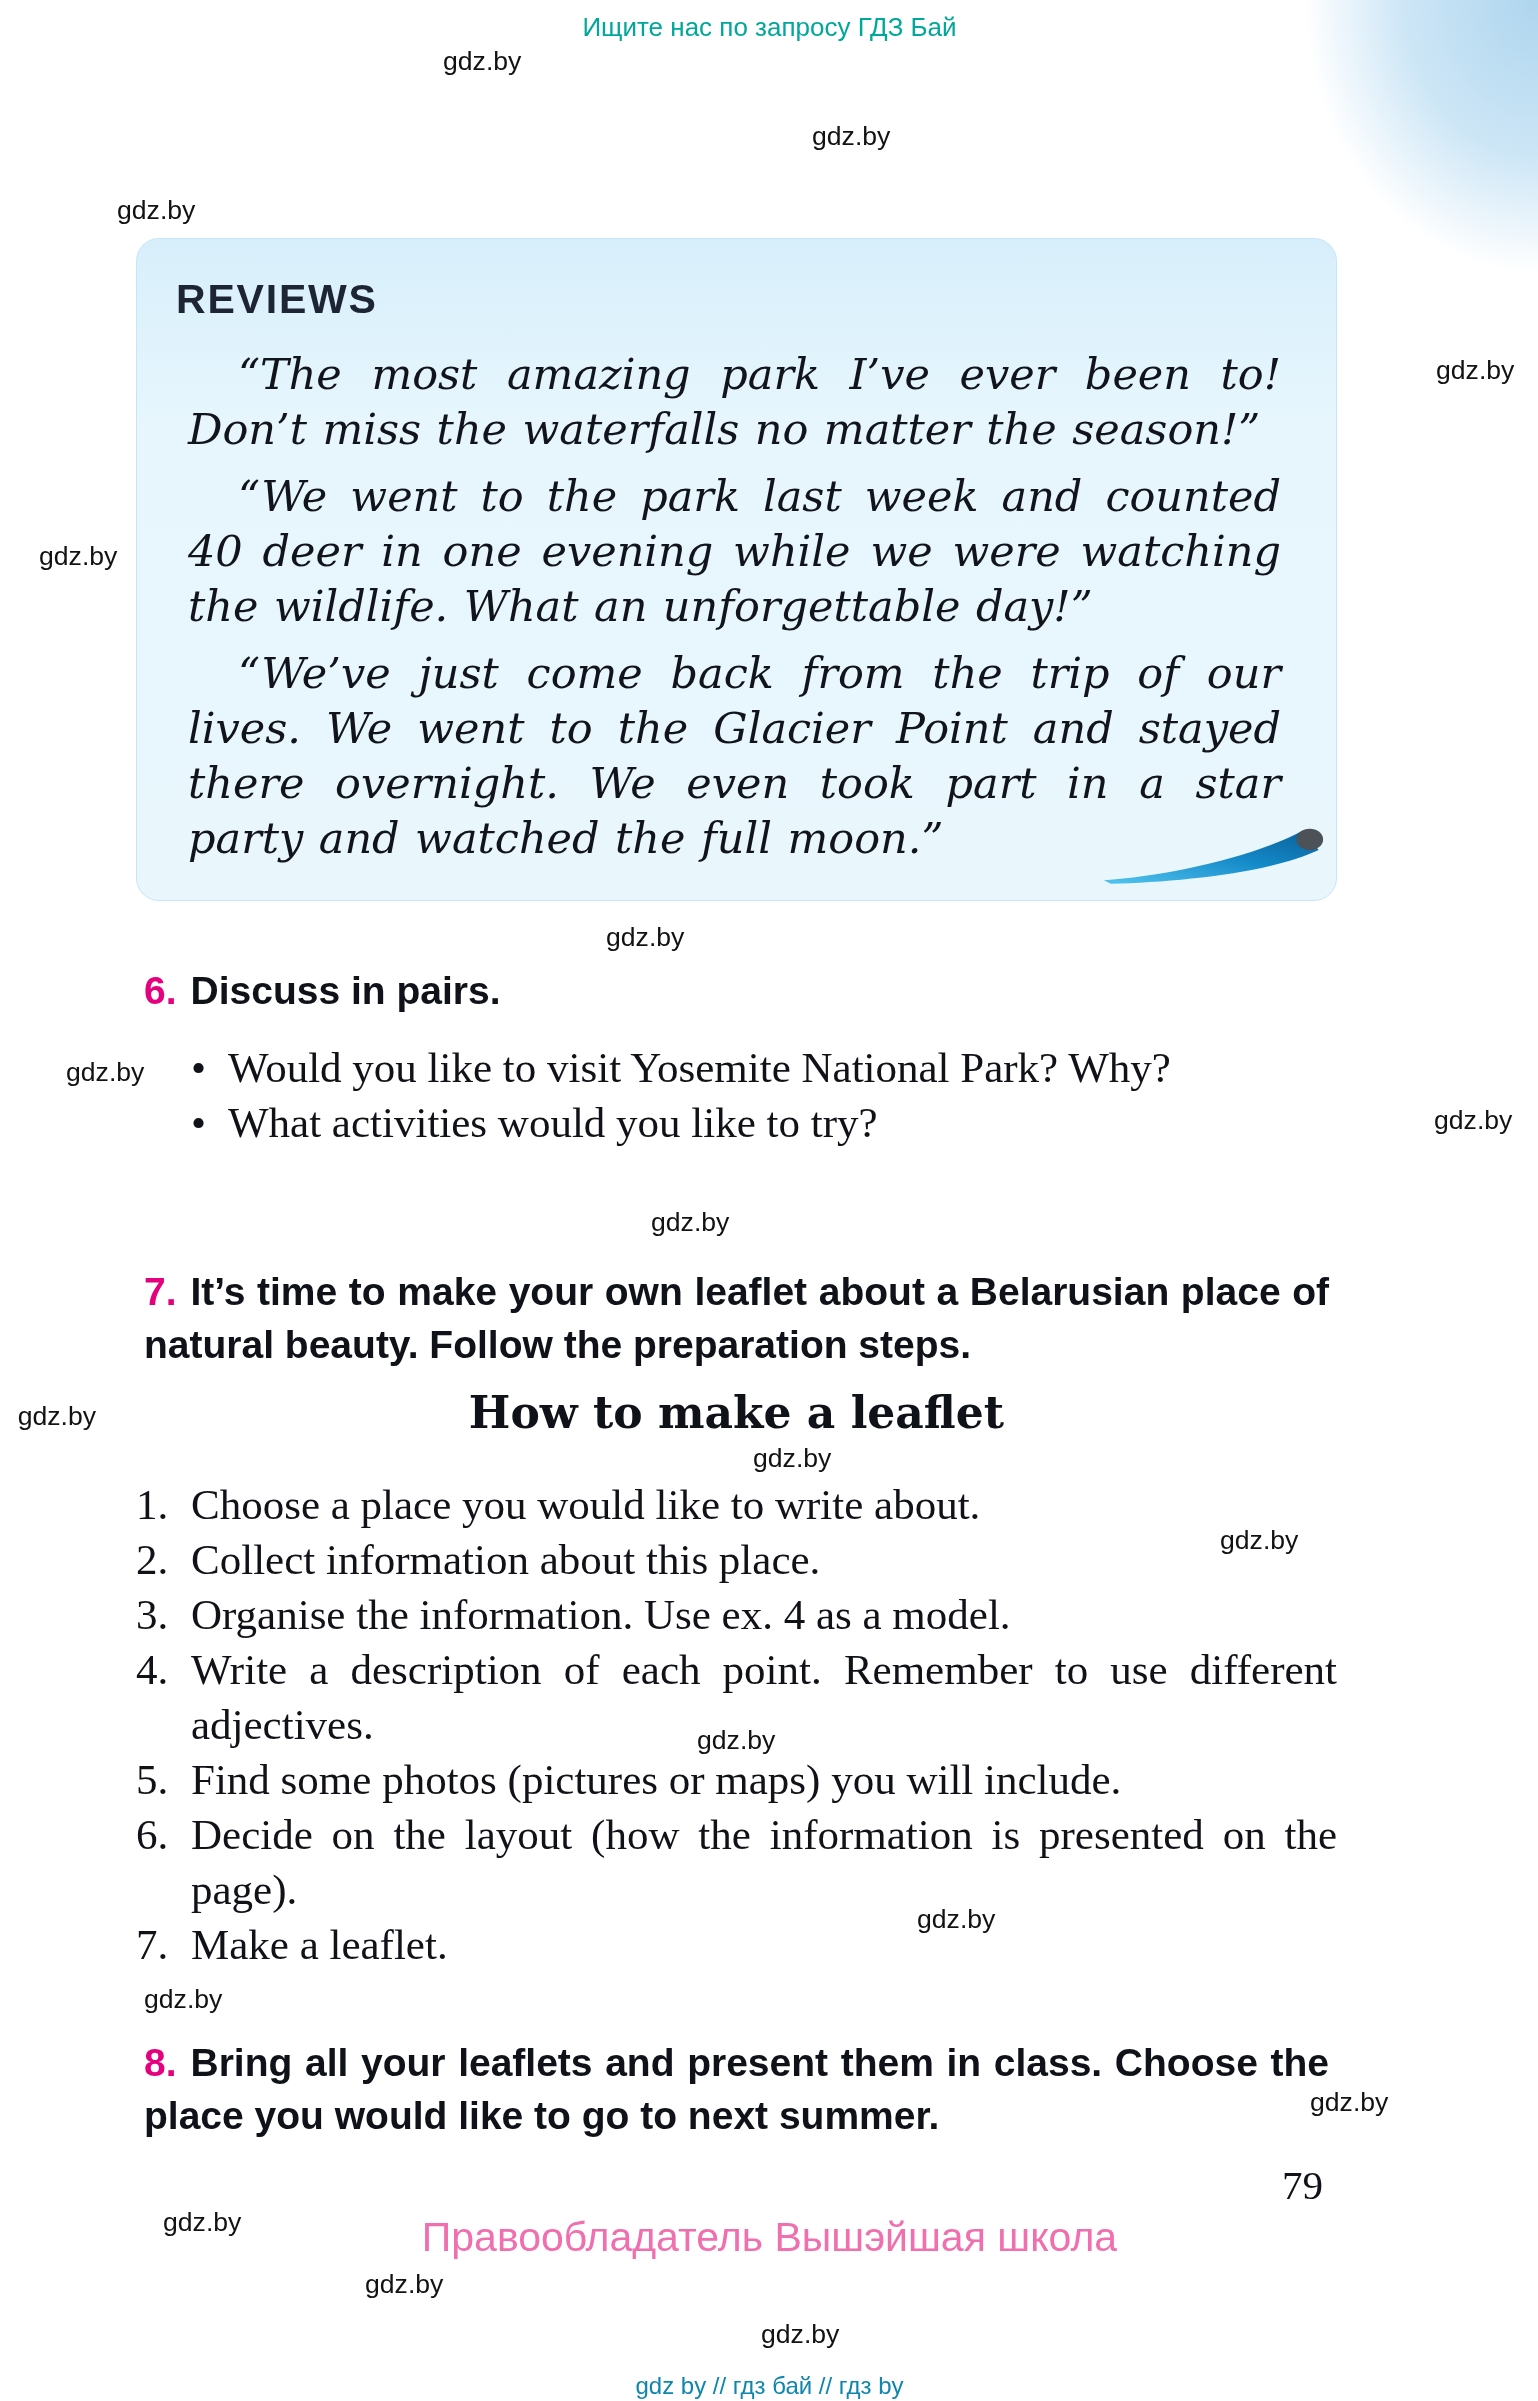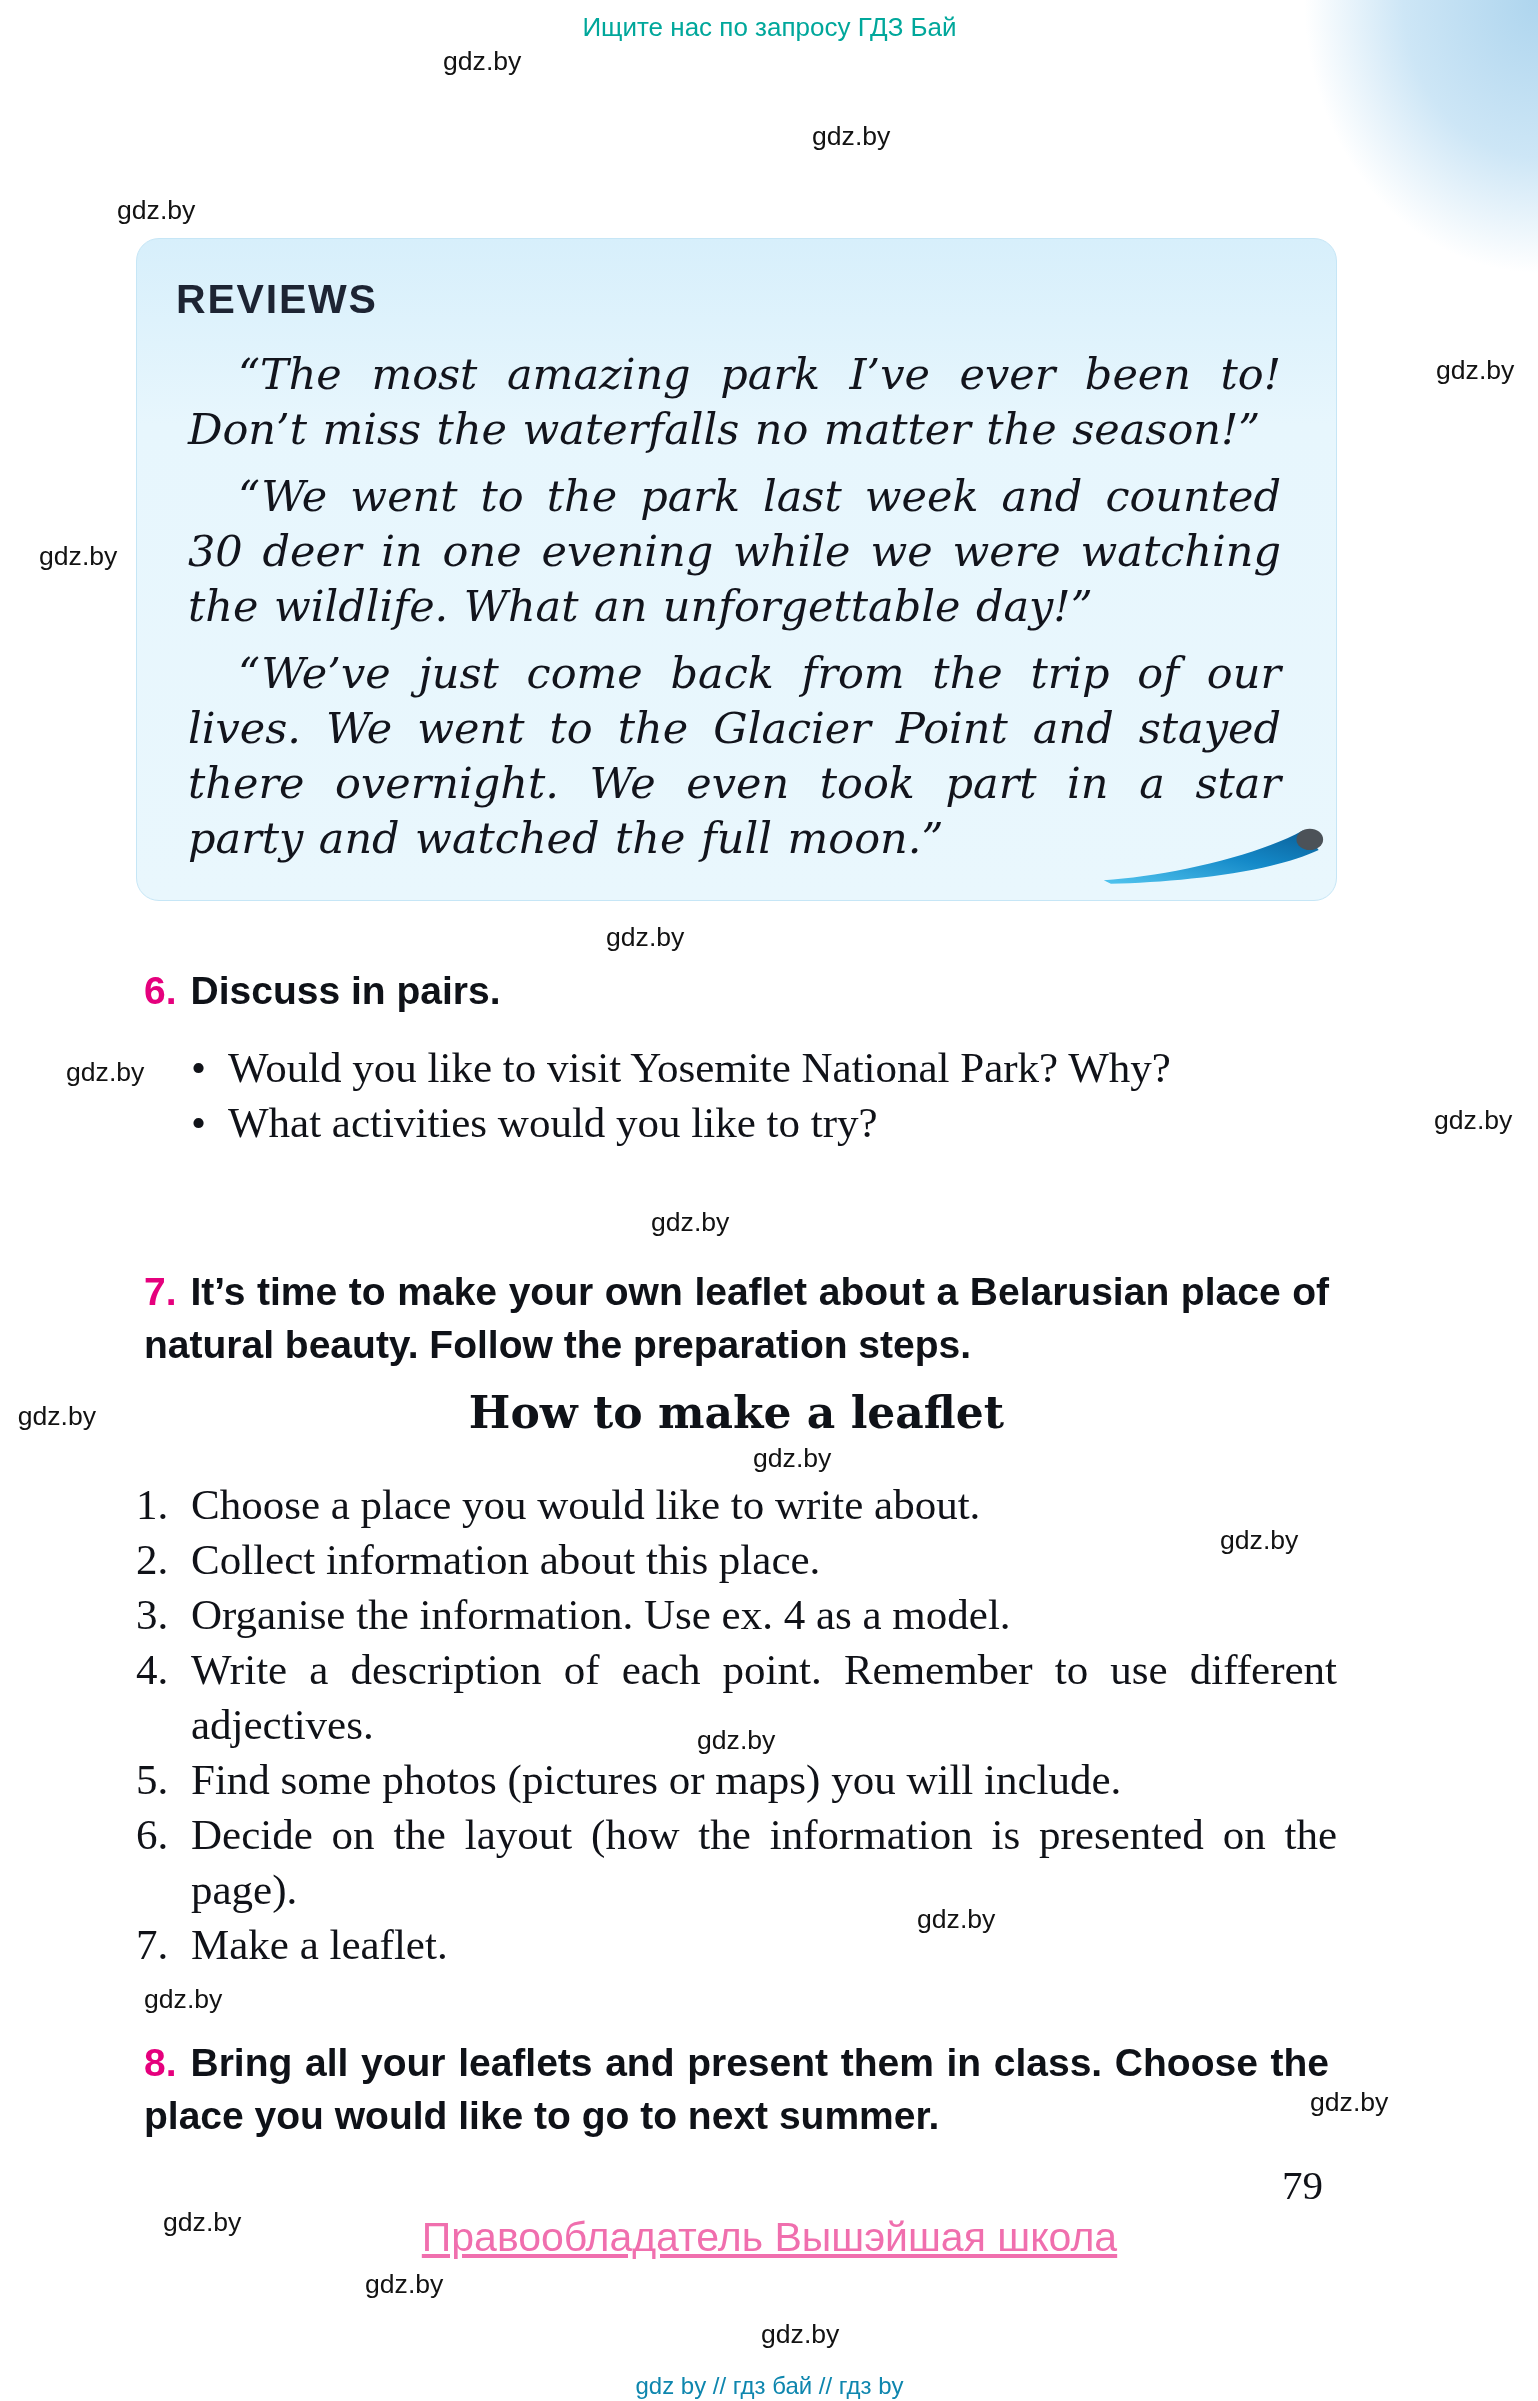--- a/index.html
+++ b/index.html
@@ -141,21 +141,20 @@
     font-size: 41px;
     color: #101218;
   }
   .copyright {
     position: absolute;
     top: 2214px; left: 0; width: 100%;
     text-align: center;
     font-family: "Liberation Sans", sans-serif;
     font-size: 41px;
     color: #f06fae;
-    text-decoration: underline;
   }
   .bottom-note {
     position: absolute;
     top: 2372px; left: 0; width: 100%;
     text-align: center;
     font-family: "Liberation Sans", sans-serif;
     font-size: 24px;
     color: #0e86ae;
   }
 </style>
@@ -186,21 +185,21 @@
 <span class="wm" style="left:917px;top:1904px">gdz.by</span>
 <span class="wm" style="left:144px;top:1984px">gdz.by</span>
 <span class="wm" style="left:1310px;top:2087px">gdz.by</span>
 <span class="wm" style="left:163px;top:2207px">gdz.by</span>
 <span class="wm" style="left:365px;top:2269px">gdz.by</span>
 <span class="wm" style="left:761px;top:2319px">gdz.by</span>
 
 <section class="reviews-box">
   <h2 class="reviews-title">REVIEWS</h2>
   <p class="quote">“The most amazing park I’ve ever been to! Don’t miss the waterfalls no matter the season!”</p>
-  <p class="quote">“We went to the park last week and counted 30 deer in one evening while we were watching the wildlife. What an unforgettable day!”</p>
+  <p class="quote">“We went to the park last week and counted 40 deer in one evening while we were watching the wildlife. What an unforgettable day!”</p>
   <p class="quote">“We’ve just come back from the trip of our lives. We went to the Glacier Point and stayed there overnight. We even took part in a star party and watched the full moon.”</p>
   <svg class="page-curl" viewBox="0 0 250 66" aria-hidden="true">
     <defs>
       <linearGradient id="curlGrad" x1="0" y1="1" x2="1" y2="0">
         <stop offset="0" stop-color="#52c5ef"></stop>
         <stop offset="0.55" stop-color="#1489c8"></stop>
         <stop offset="1" stop-color="#0a5e97"></stop>
       </linearGradient>
     </defs>
     <path d="M2 62 C 70 58 172 36 226 6 L 244 28 C 188 54 86 64 10 66 Z" fill="url(#curlGrad)"></path>

